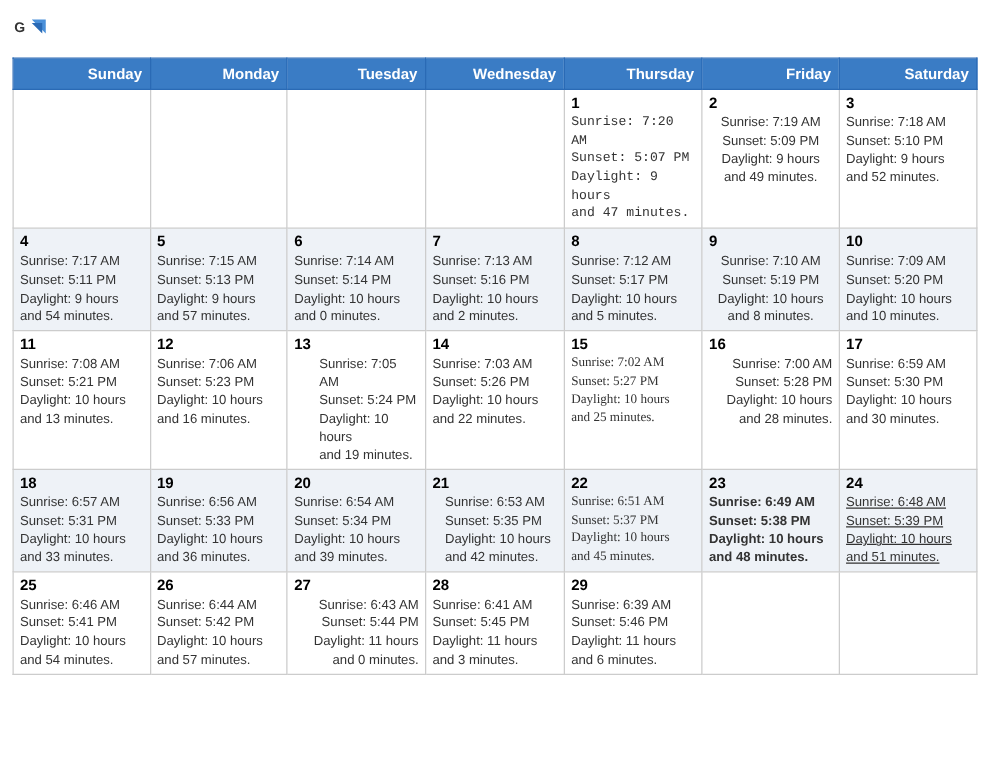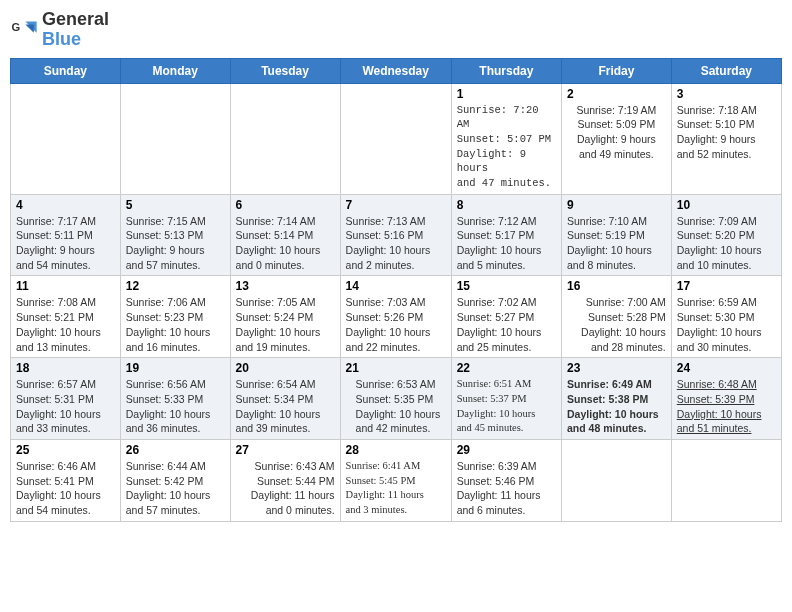--- a/index.html
+++ b/index.html
@@ -47,21 +47,21 @@
       color: #555;
     }
     .calendar {
       width: 100%;
       border-collapse: collapse;
       font-size: 11px;
     }
     .calendar th {
       background-color: #3a7cc5;
       color: #fff;
-      text-align: center;
+      text-align: right;
       padding: 5px 6px;
       font-size: 12px;
       border: 1px solid #2a6ab5;
     }
     .calendar td {
       border: 1px solid #ccc;
       vertical-align: top;
       padding: 3px 5px;
       min-height: 80px;
       width: 113px;
@@ -90,23 +90,20 @@
 </head>
 <body>
 
 <div class="header-area">
   <div class="logo">
     <svg class="logo-icon" viewBox="0 0 40 40">
       <text x="2" y="22" font-size="16" font-weight="bold" fill="#333">G</text>
       <polygon points="22,8 38,8 38,24" fill="#4a90d9"></polygon>
       <polygon points="22,12 34,12 34,24" fill="#2a6ab5"></polygon>
     </svg>
-    <div>
-      <div class="logo-text">General<br><span style="color:#4a90d9">Blue</span></div>
-    </div>
   </div>
   <div class="title-area">
     <div class="month-title"></div>
     <div class="location"></div>
   </div>
 </div>
 
 <table class="calendar">
   <thead>
     <tr>
@@ -178,21 +175,21 @@
         </td>
         <td>
           <span class="day-number">8</span>
           <div class="day-info" style="white-space: pre-line;">Sunrise: 7:12 AM
 Sunset: 5:17 PM
 Daylight: 10 hours
 and 5 minutes.</div>
         </td>
         <td>
           <span class="day-number">9</span>
-          <div class="day-info" style="white-space: pre-line;">Sunrise: 7:10 AM
+          <div class="day-info" style="white-space: pre-line; text-align: center;">Sunrise: 7:10 AM
 Sunset: 5:19 PM
 Daylight: 10 hours
 and 8 minutes.</div>
         </td>
         <td>
           <span class="day-number">10</span>
           <div class="day-info" style="white-space: pre-line;">Sunrise: 7:09 AM
 Sunset: 5:20 PM
 Daylight: 10 hours
 and 10 minutes.</div>
@@ -208,35 +205,35 @@
         </td>
         <td>
           <span class="day-number">12</span>
           <div class="day-info" style="white-space: pre-line;">Sunrise: 7:06 AM
 Sunset: 5:23 PM
 Daylight: 10 hours
 and 16 minutes.</div>
         </td>
         <td>
           <span class="day-number">13</span>
-          <div class="day-info" style="white-space: pre-line;">Sunrise: 7:05 AM
+          <div class="day-info" style="white-space: pre-line; margin-left: 20px;">Sunrise: 7:05 AM
 Sunset: 5:24 PM
 Daylight: 10 hours
 and 19 minutes.</div>
         </td>
         <td>
           <span class="day-number">14</span>
           <div class="day-info" style="white-space: pre-line;">Sunrise: 7:03 AM
 Sunset: 5:26 PM
 Daylight: 10 hours
 and 22 minutes.</div>
         </td>
         <td>
           <span class="day-number">15</span>
-          <div class="day-info" style="white-space: pre-line;">Sunrise: 7:02 AM
+          <div class="day-info" style="white-space: pre-line; font-family: Liberation Serif, serif;">Sunrise: 7:02 AM
 Sunset: 5:27 PM
 Daylight: 10 hours
 and 25 minutes.</div>
         </td>
         <td>
           <span class="day-number">16</span>
           <div class="day-info" style="white-space: pre-line; text-align: right;">Sunrise: 7:00 AM
 Sunset: 5:28 PM
 Daylight: 10 hours
 and 28 minutes.</div>
@@ -317,21 +314,21 @@
         </td>
         <td>
           <span class="day-number">27</span>
           <div class="day-info" style="white-space: pre-line; text-align: right;">Sunrise: 6:43 AM
 Sunset: 5:44 PM
 Daylight: 11 hours
 and 0 minutes.</div>
         </td>
         <td>
           <span class="day-number">28</span>
-          <div class="day-info" style="white-space: pre-line; font-family: Liberation Serif, serif;">Sunrise: 6:41 AM
+          <div class="day-info" style="white-space: pre-line;">Sunrise: 6:41 AM
 Sunset: 5:45 PM
 Daylight: 11 hours
 and 3 minutes.</div>
         </td>
         <td>
           <span class="day-number">29</span>
           <div class="day-info" style="white-space: pre-line;">Sunrise: 6:39 AM
 Sunset: 5:46 PM
 Daylight: 11 hours
 and 6 minutes.</div>

